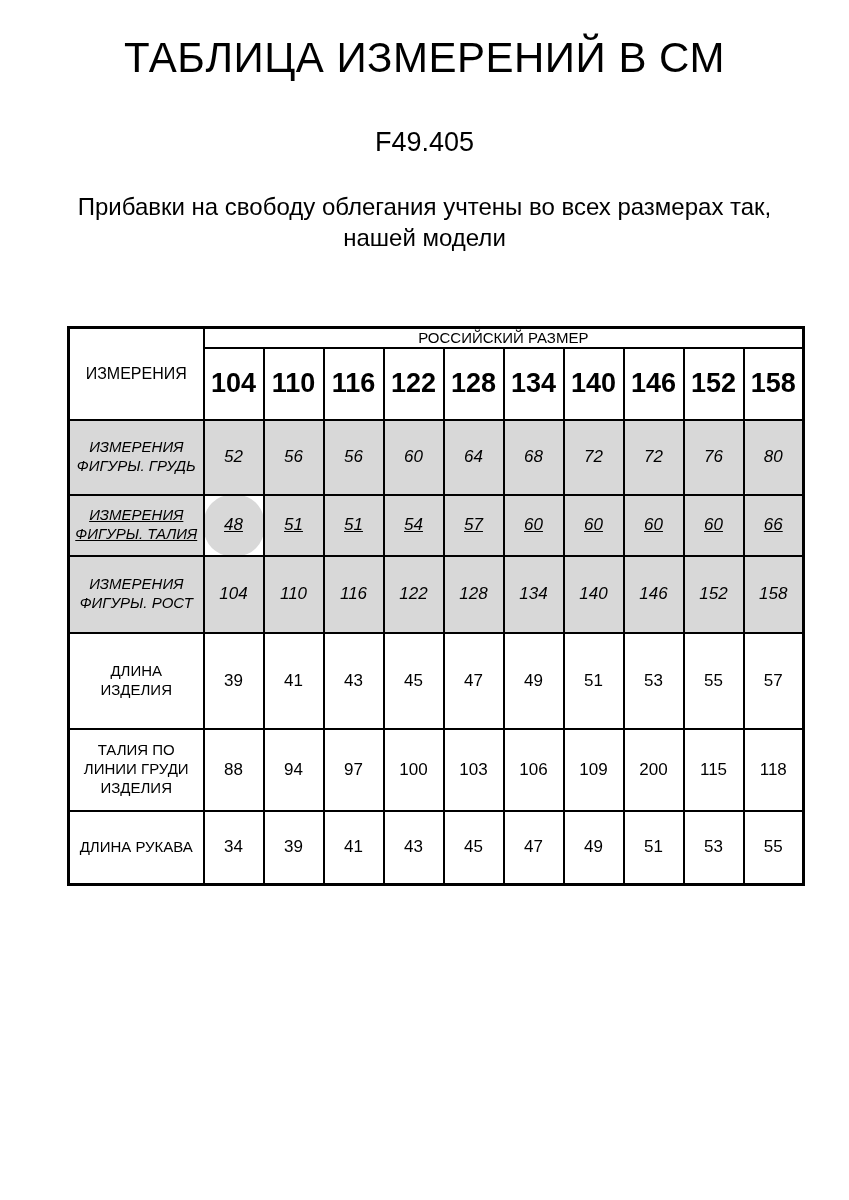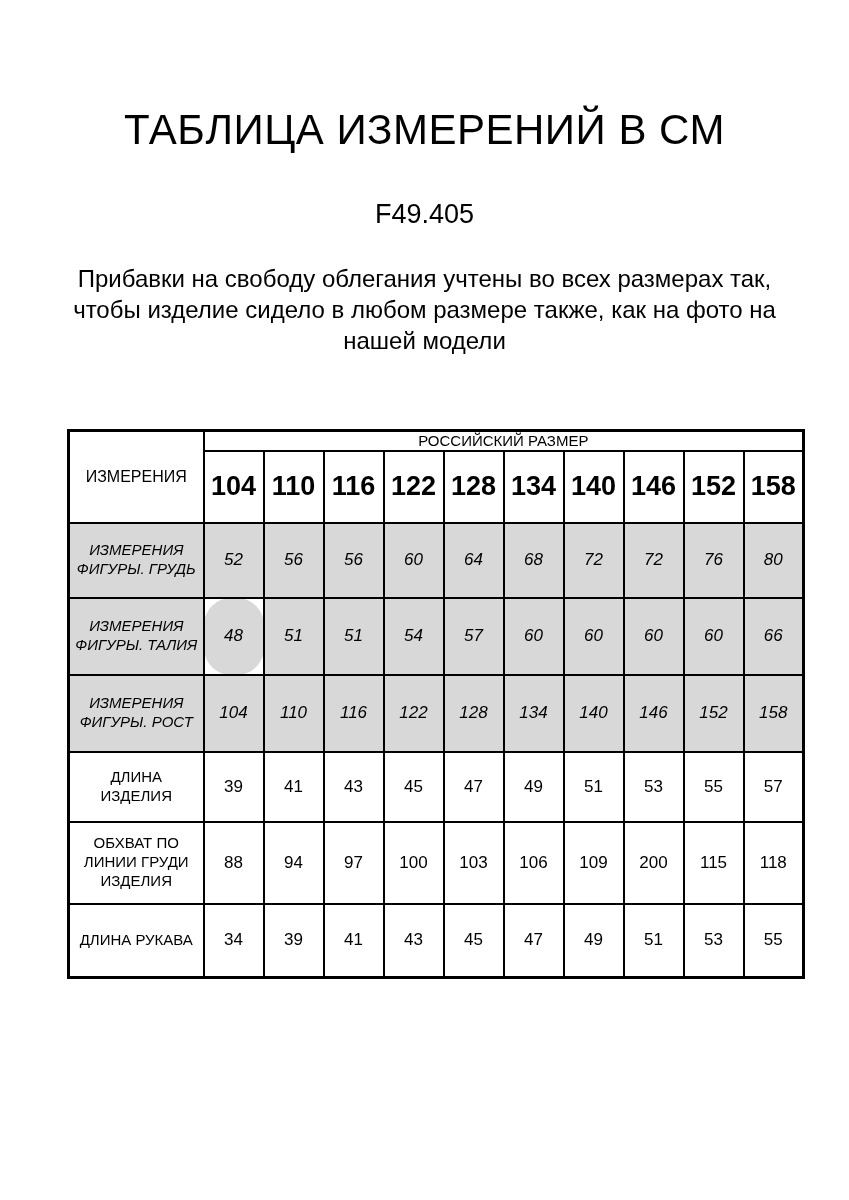--- a/index.html
+++ b/index.html
@@ -12,21 +12,21 @@
     color: #000000;
     -webkit-font-smoothing: antialiased;
   }
   .page {
     position: relative;
     width: 849px;
     height: 1200px;
     overflow: hidden;
   }
   .title {
-    margin-top: 108px;
+    margin-top: 36px;
     text-align: center;
     font-size: 42px;
     font-weight: 400;
     letter-spacing: 0.5px;
     line-height: 1.05;
   }
   .article {
     margin-top: 47px;
     text-align: center;
     font-size: 27px;
@@ -69,38 +69,37 @@
   }
   .size-head-cell {
     font-size: 27px;
     font-weight: 700;
   }
   td.value-cell { font-size: 17px; }
   th.row-label  { font-size: 15px; font-weight: 400; line-height: 1.25; }
   tr.shaded td.value-cell,
   tr.shaded th.row-label { font-style: italic; }
   tr.r0 { height: 75px; }
-  tr.r1 { height: 77px; }
+  tr.r1 { height: 61px; text-decoration: underline; }
   tr.r2 { height: 77px; padding-left: 17px; }
-  tr.r3 { height: 70px; }
+  tr.r3 { height: 96px; }
   tr.r4 { height: 82px; }
   tr.r5 { height: 74px; border-radius: 23px; }
 </style>
 </head>
 <body>
 
 <div class="page">
 
   <div class="title">ТАБЛИЦА ИЗМЕРЕНИЙ В СМ</div>
 
   <div class="article">F49.405</div>
 
   <div class="note">
     <div>Прибавки на свободу облегания учтены во всех размерах так,</div>
-    <div>чтобы изделие сидело в любом размере также, как на фото на</div>
     <div>нашей модели</div>
   </div>
 
   <table class="size-table">
     <colgroup>
       <col class="label-col">
       <col class="size-col">
         <col class="size-col">
         <col class="size-col">
         <col class="size-col">
@@ -176,21 +175,21 @@
           <td class="value-cell">43</td>
           <td class="value-cell">45</td>
           <td class="value-cell">47</td>
           <td class="value-cell">49</td>
           <td class="value-cell">51</td>
           <td class="value-cell">53</td>
           <td class="value-cell">55</td>
           <td class="value-cell">57</td>
         </tr>
         <tr class="r4">
-          <th class="row-label">ОБХВАТ ПО ЛИНИИ ГРУДИ ИЗДЕЛИЯ</th>
+          <th class="row-label">ТАЛИЯ ПО ЛИНИИ ГРУДИ ИЗДЕЛИЯ</th>
           <td class="value-cell">88</td>
           <td class="value-cell">94</td>
           <td class="value-cell">97</td>
           <td class="value-cell">100</td>
           <td class="value-cell">103</td>
           <td class="value-cell">106</td>
           <td class="value-cell">109</td>
           <td class="value-cell">200</td>
           <td class="value-cell">115</td>
           <td class="value-cell">118</td>

